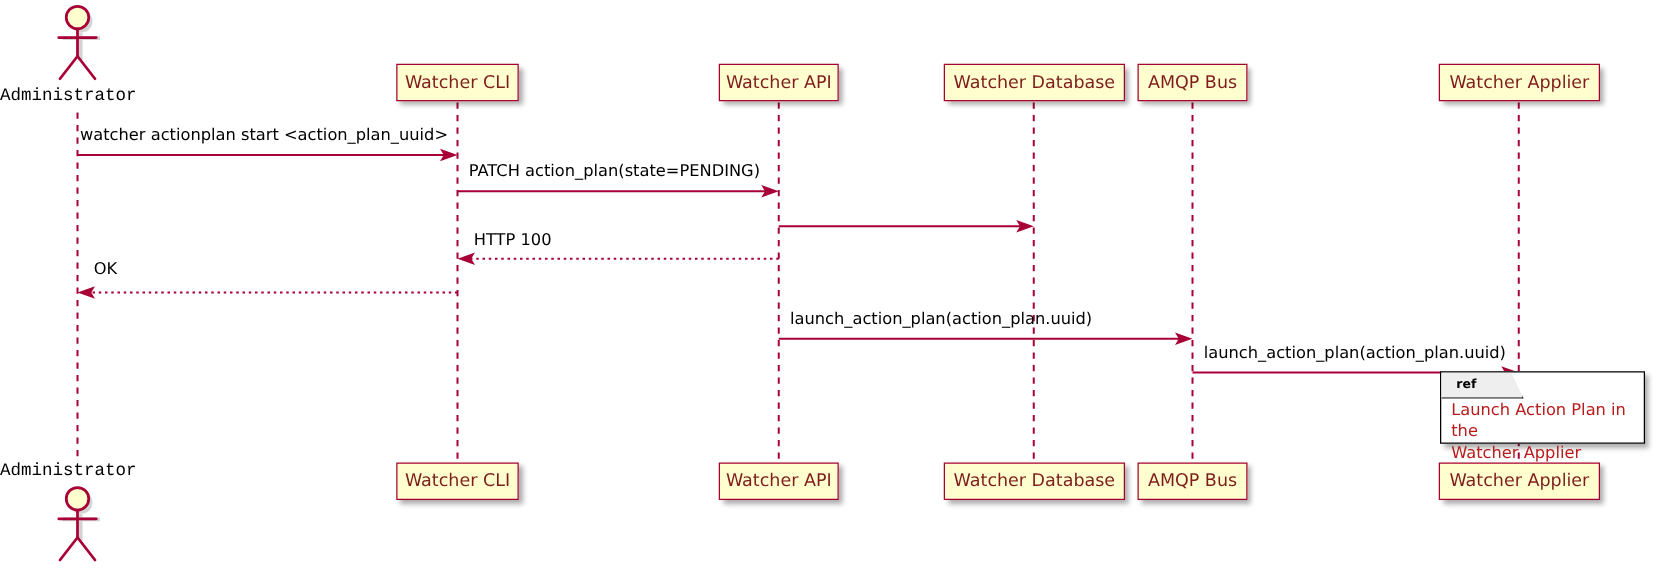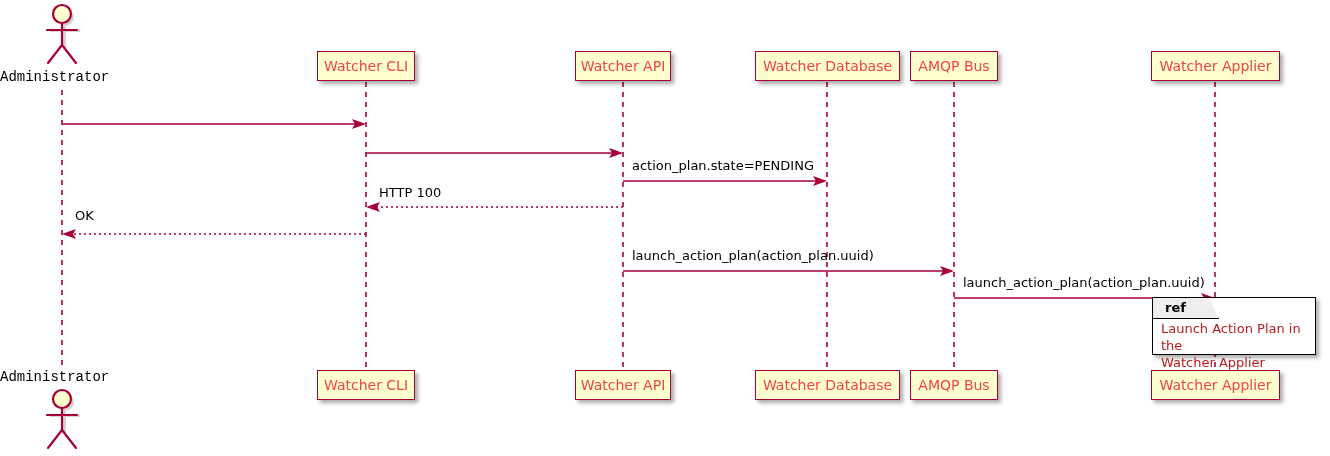--- a/index.html
+++ b/index.html
@@ -58,21 +58,21 @@
   }
   .shadow-blob {
     fill: #000000;
     opacity: 0.17;
   }
   .pbox {
     position: absolute;
     box-sizing: border-box;
     background: #FEFECE;
     border: 1.6px solid #A80036;
-    color: #ef4444;
+    color: #7f1d1d;
     font-family: "DejaVu Sans", sans-serif;
     font-size: 14px;
     line-height: 28px;
     text-align: center;
     white-space: nowrap;
     box-shadow: 3px 3px 4px rgba(0,0,0,0.33);
     height: 30px;
   }
   .plabel {
     position: absolute;
@@ -100,21 +100,21 @@
     position: absolute;
     left: 0;
     top: 0;
     height: 21px;
     box-sizing: border-box;
     background: #EEEEEE;
     border-right: 1.5px solid #000000;
     border-bottom: 1.5px solid #000000;
     font-family: "DejaVu Sans", sans-serif;
     font-weight: bold;
-    font-size: 13px;
+    font-size: 10px;
     line-height: 20px;
     padding: 0 10px 0 12px;
     color: #000000;
     white-space: nowrap;
     clip-path: polygon(0 0, calc(100% - 10px) 0, 100% 100%, 0 100%);
   }
   .refbody {
     position: absolute;
     left: 8px;
     top: 22px;
@@ -234,21 +234,22 @@
   <div class="pbox" style="left:755px; top:370px; width:145px;">
     <span>Watcher Database</span>
   </div>
   <div class="pbox" style="left:910px; top:370px; width:88px;">
     <span>AMQP Bus</span>
   </div>
   <div class="pbox" style="left:1151px; top:370px; width:129px;">
     <span>Watcher Applier</span>
   </div>
 
-  <div class="msg-label" style="left:632px; top:158px;">action_plan.state=PENDING</div>
+  <div class="msg-label" style="left:64px; top:101px;">watcher actionplan start &lt;action_plan_uuid&gt;</div>
+  <div class="msg-label" style="left:375px; top:130px;">PATCH action_plan(state=PENDING)</div>
   <div class="msg-label" style="left:379px; top:185px;">HTTP 100</div>
   <div class="msg-label" style="left:75px; top:208px;">OK</div>
   <div class="msg-label" style="left:632px; top:248px;">launch_action_plan(action_plan.uuid)</div>
   <div class="msg-label" style="left:963px; top:275px;">launch_action_plan(action_plan.uuid)</div>
 
   <div class="refbox" style="left:1152px; top:297px; width:164px; height:58px;">
     <div class="reftab" style="width:66px;">
       <span>ref</span>
     </div>
     <div class="refbody">Launch Action Plan in the

